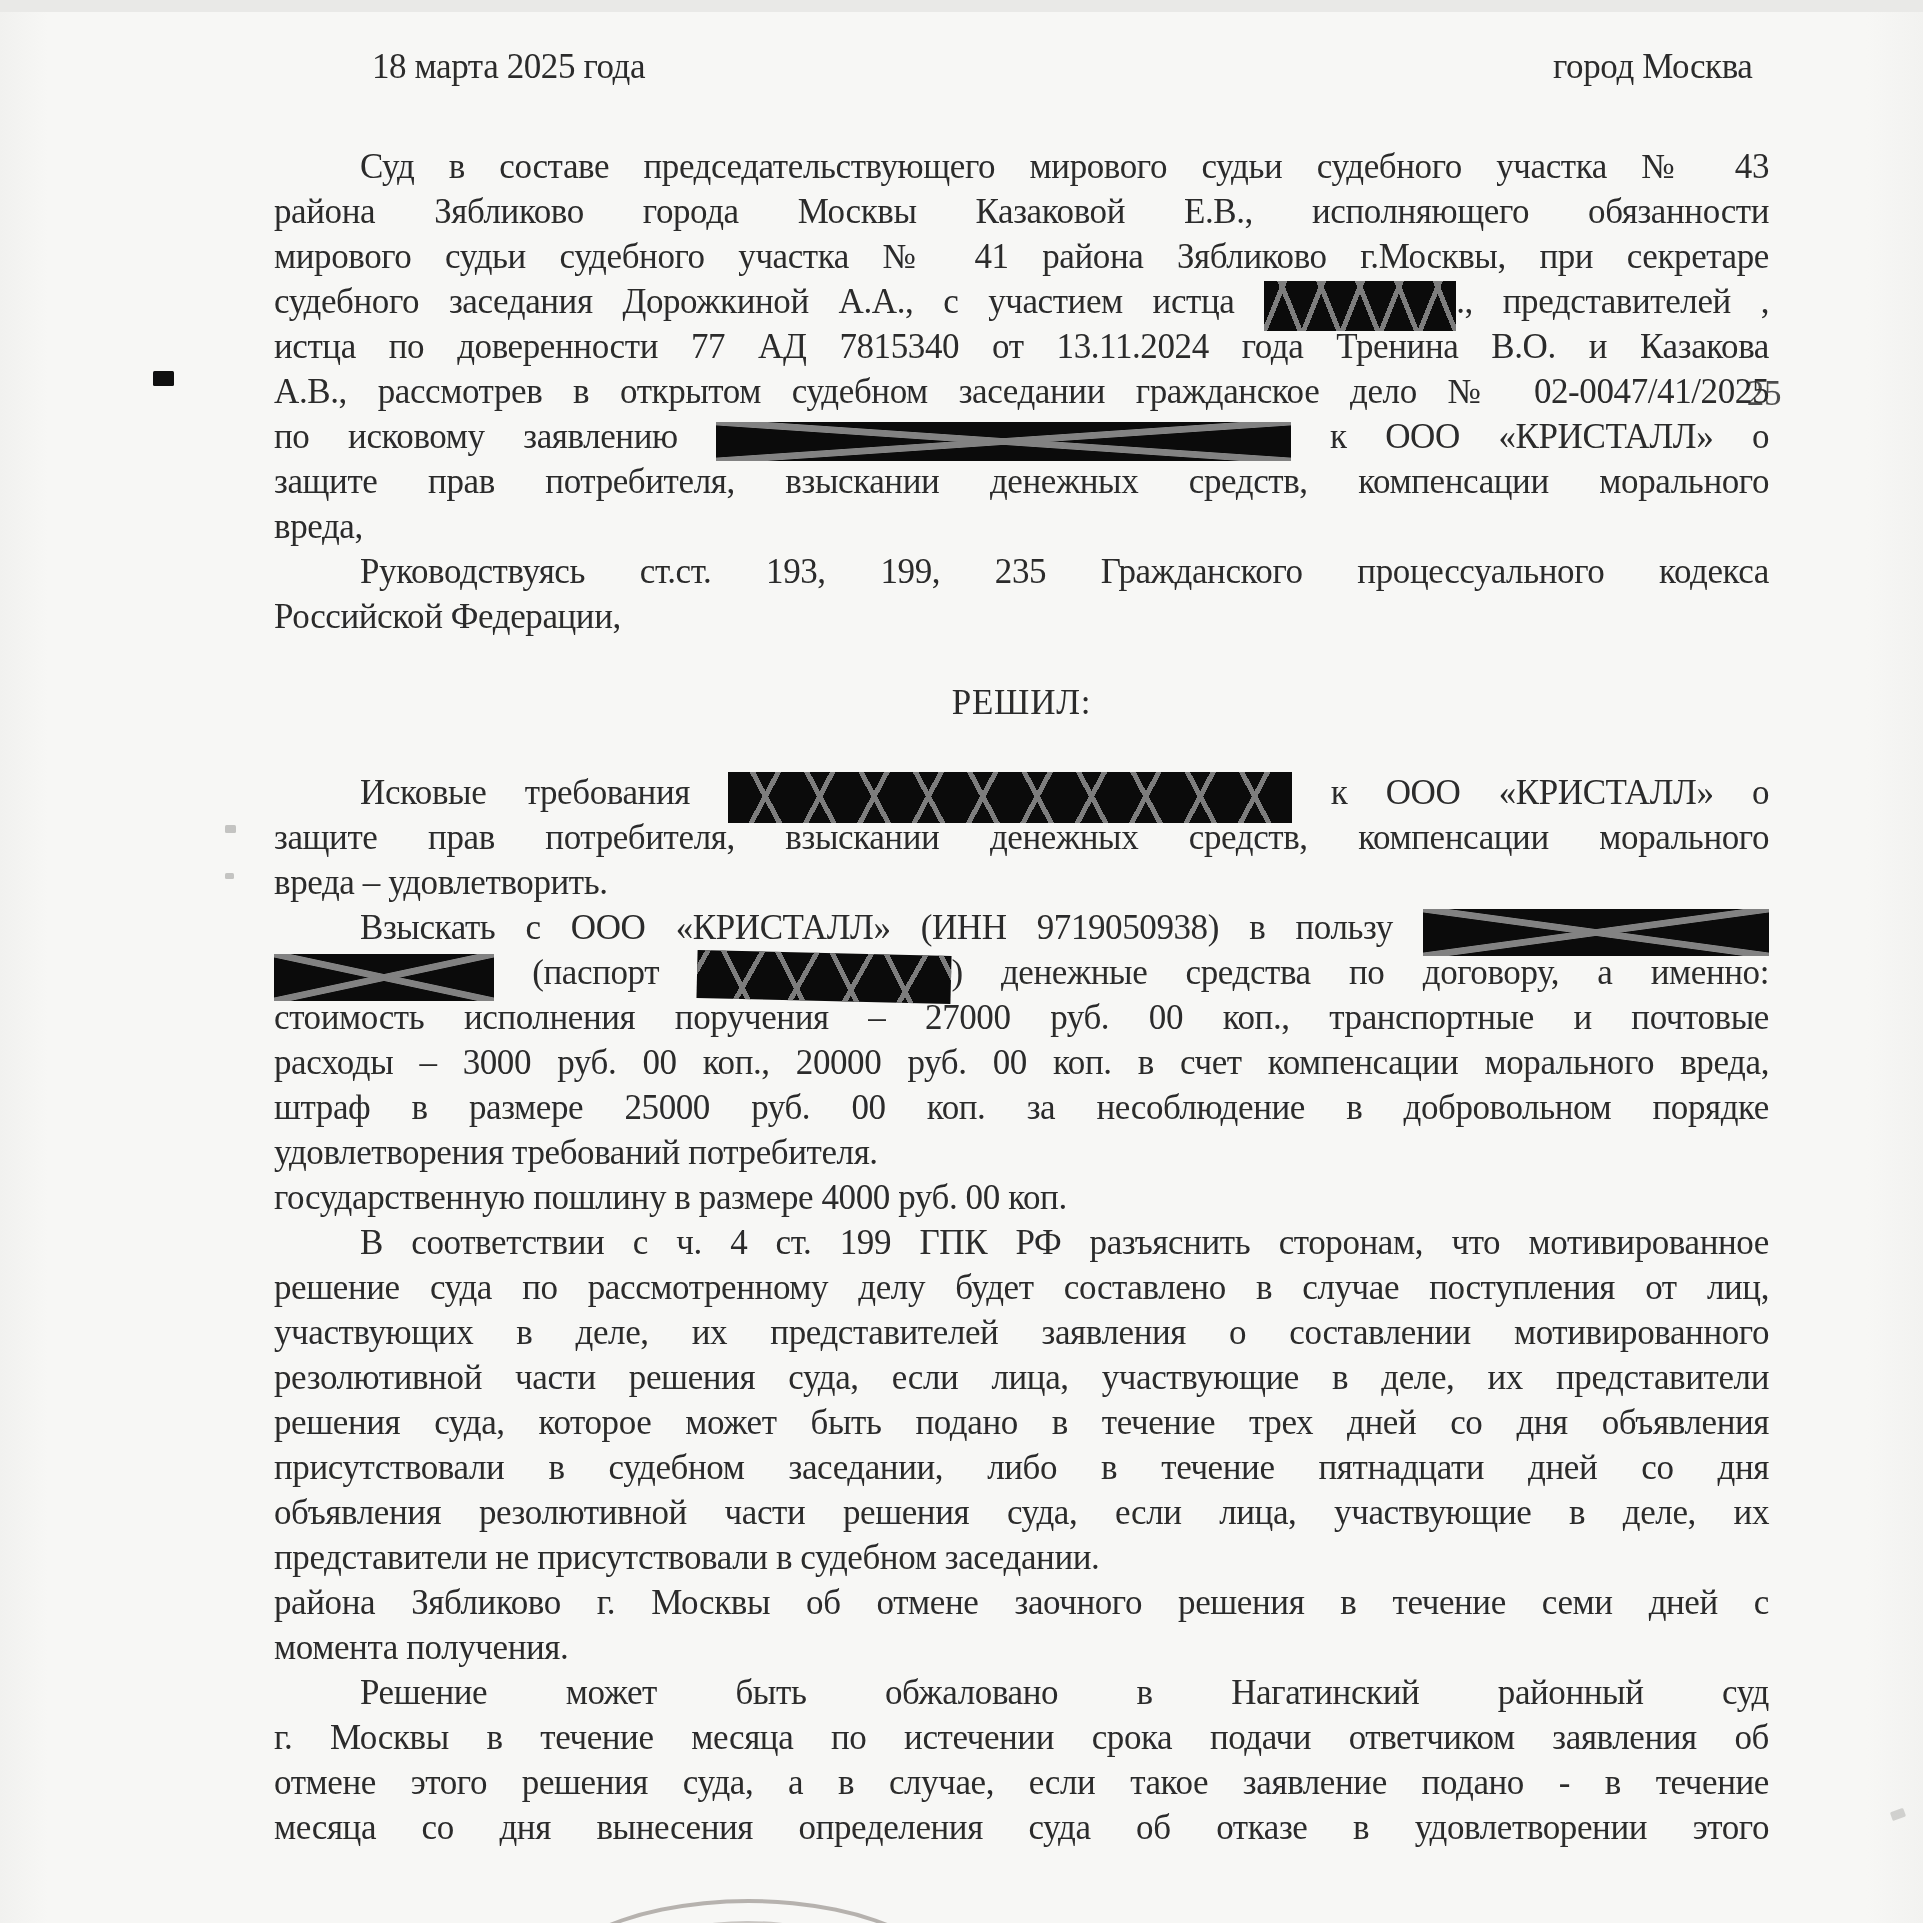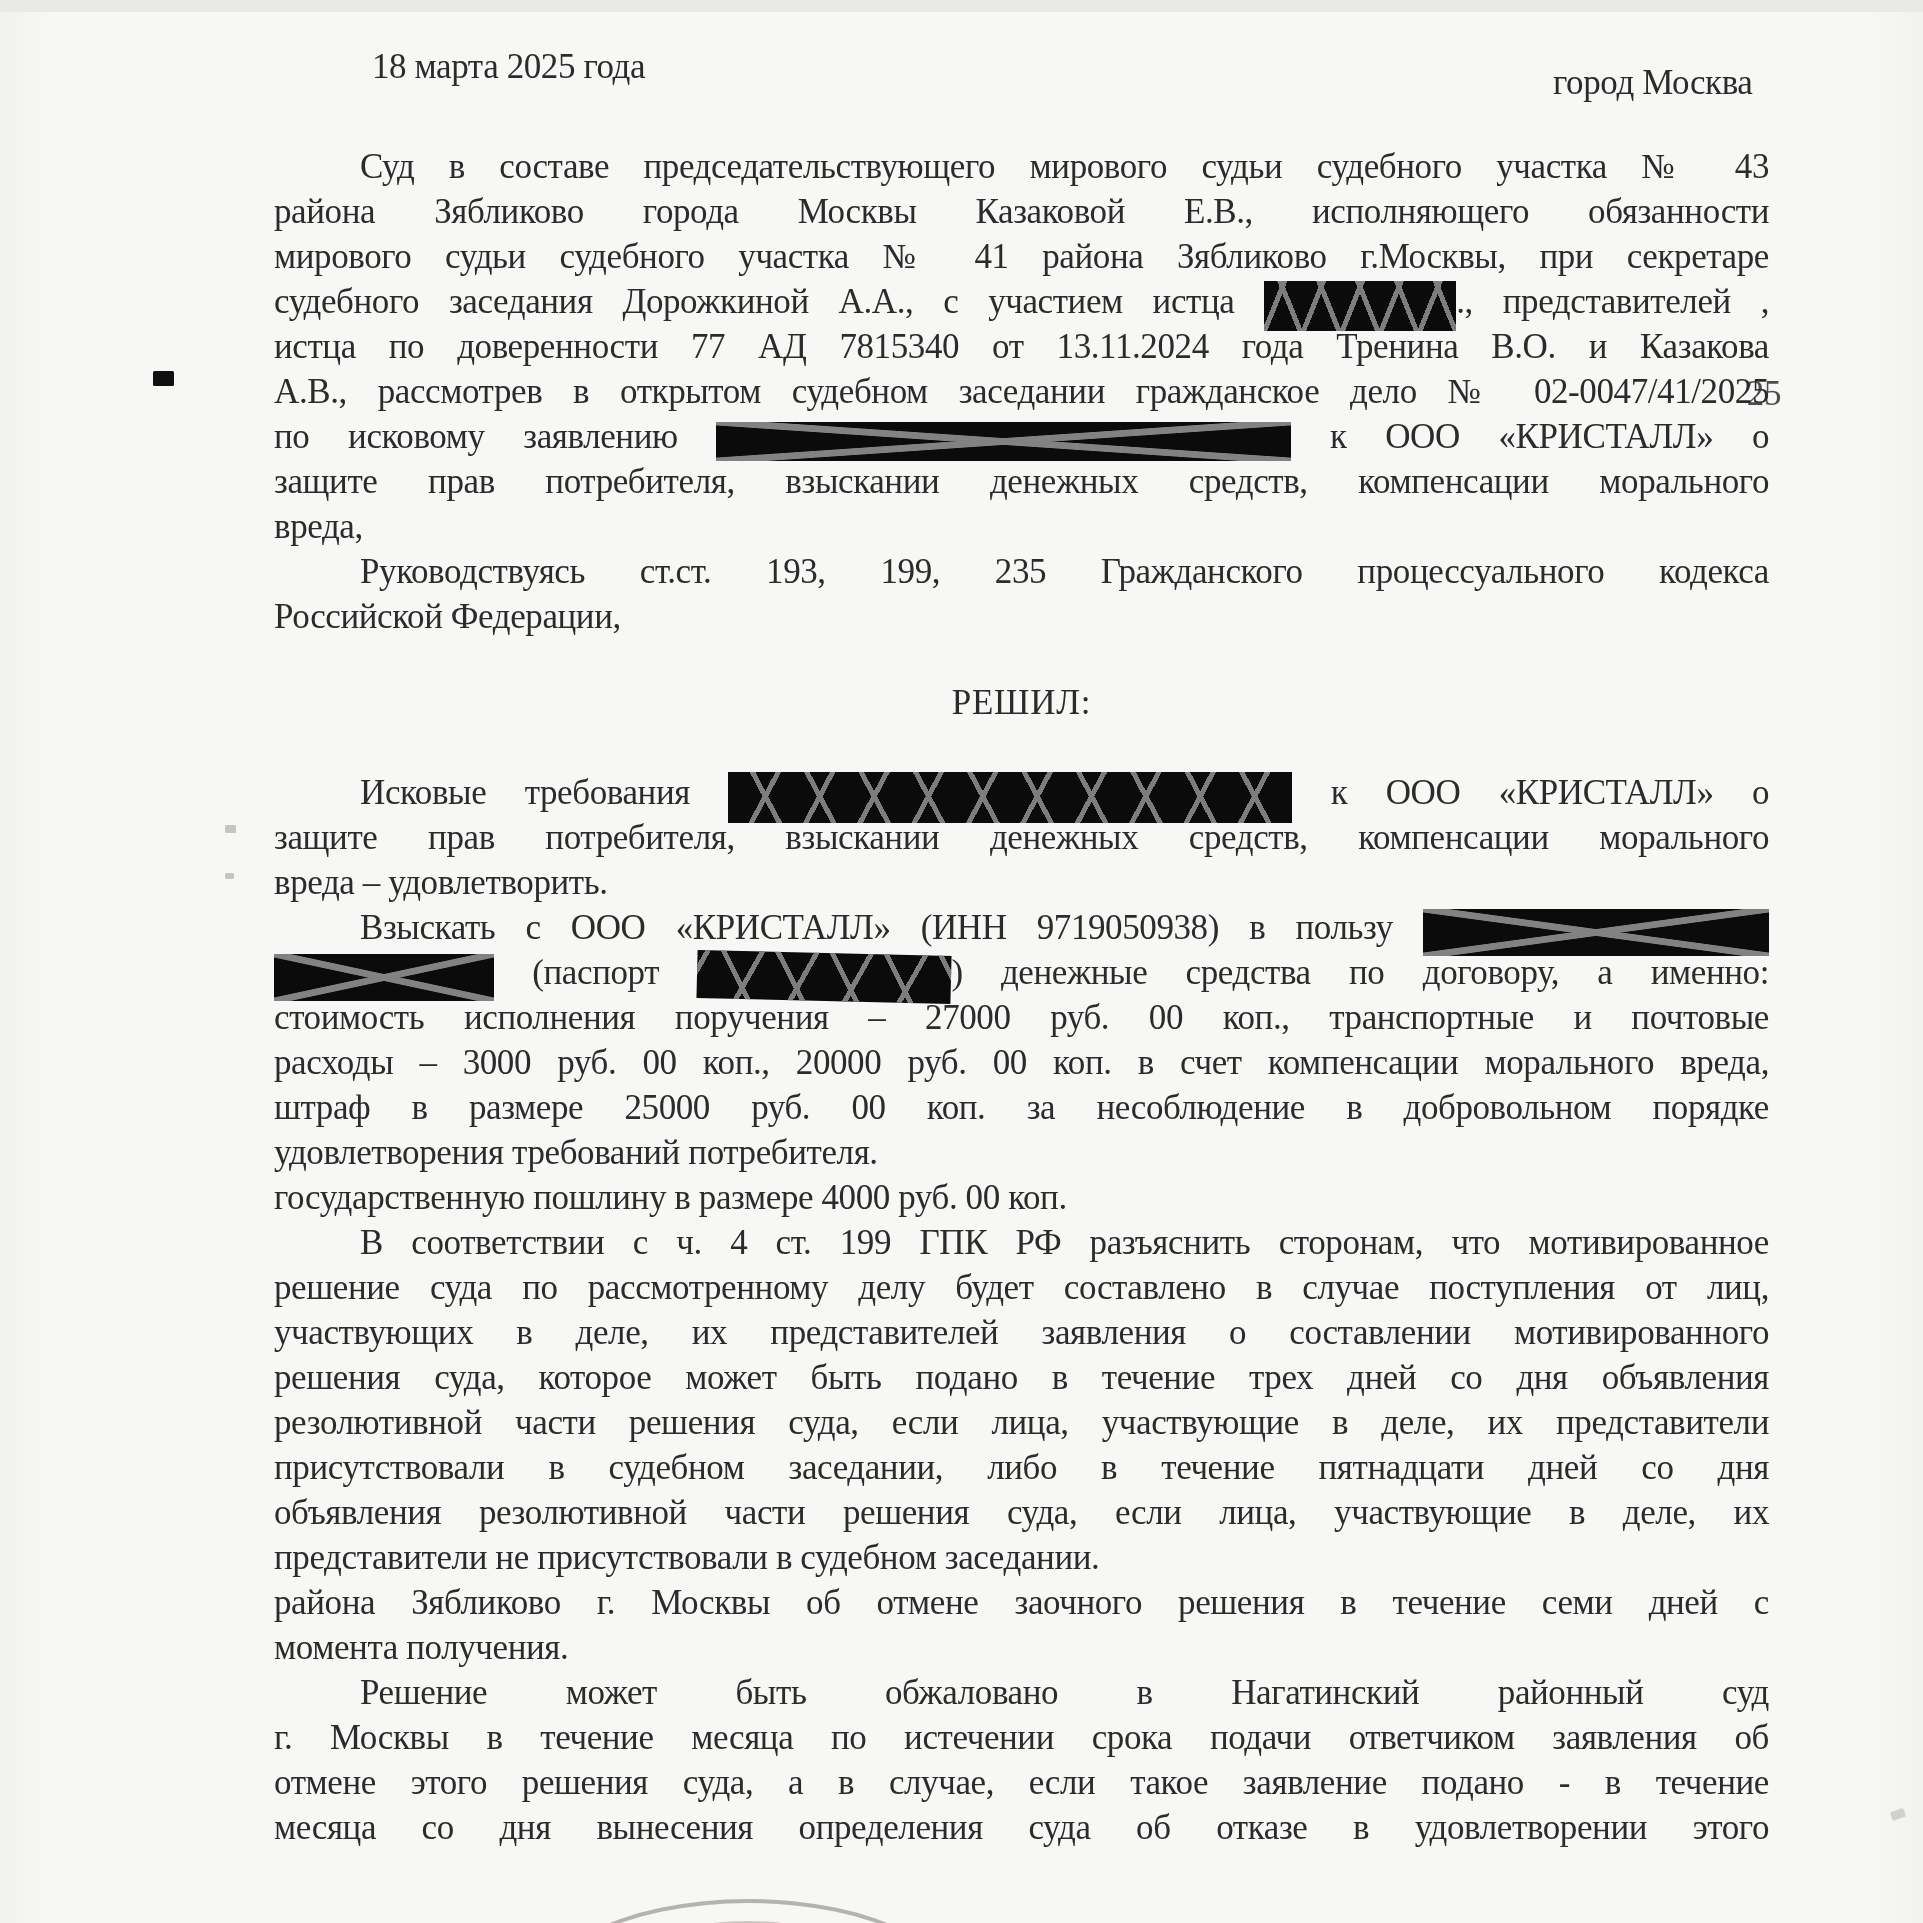--- a/index.html
+++ b/index.html
@@ -12,21 +12,21 @@
     font-family:"Liberation Serif","DejaVu Serif",serif;
     color:#2b2b2b;
     margin-top:12px;
   }
   .doc{
     position:absolute;left:274px;top:32px;width:1495px;
     font-size:35px;letter-spacing:-0.4px;line-height:45px;
   }
   .header-row{position:relative;height:45px;}
   .header-row .date{position:absolute;left:98px;top:0;white-space:nowrap;}
-  .header-row .city{position:absolute;right:16.5px;top:16px;white-space:nowrap;}
+  .header-row .city{position:absolute;right:16.5px;top:0;white-space:nowrap;}
   .paras .line{
     height:45px;line-height:45px;
     text-align:justify;text-align-last:justify;
     overflow:visible;
   }
   .paras .line.last{text-align-last:left;}
   .paras .line.indent{text-indent:86px;}
   .heading-line{
     margin-top:41px;height:45px;line-height:45px;
     text-align:center;letter-spacing:0.8px;
@@ -99,22 +99,22 @@
         <div class="line indent">Взыскать с ООО «КРИСТАЛЛ» (ИНН 9719050938) в пользу <span class="red bigx" style="width: 346px; height: 47px;"></span></div>
         <div class="line"><span class="red bigx" style="width: 220px; height: 47px;"></span> (паспорт <span class="red xhatch-lg tilt" style="width: 254px; height: 48px;"></span>) денежные средства по договору, а именно:</div>
         <div class="line">стоимость исполнения поручения – 27000 руб. 00 коп., транспортные и почтовые</div>
         <div class="line">расходы – 3000 руб. 00 коп., 20000 руб. 00 коп. в счет компенсации морального вреда,</div>
         <div class="line">штраф в размере 25000 руб. 00 коп. за несоблюдение в добровольном порядке</div>
         <div class="line last">удовлетворения требований потребителя.</div>
         <div class="line last">государственную пошлину в размере 4000 руб. 00 коп.</div>
         <div class="line indent">В соответствии с ч. 4 ст. 199 ГПК РФ разъяснить сторонам, что мотивированное</div>
         <div class="line">решение суда по рассмотренному делу будет составлено в случае поступления от лиц,</div>
         <div class="line">участвующих в деле, их представителей заявления о составлении мотивированного</div>
+        <div class="line">резолютивной части решения суда, если лица, участвующие в деле, их представители</div>
         <div class="line">решения суда, которое может быть подано в течение трех дней со дня объявления</div>
-        <div class="line">резолютивной части решения суда, если лица, участвующие в деле, их представители</div>
         <div class="line">присутствовали в судебном заседании, либо в течение пятнадцати дней со дня</div>
         <div class="line">объявления резолютивной части решения суда, если лица, участвующие в деле, их</div>
         <div class="line last">представители не присутствовали в судебном заседании.</div>
         <div class="line">района Зябликово г. Москвы об отмене заочного решения в течение семи дней с</div>
         <div class="line last">момента получения.</div>
         <div class="line indent">Решение может быть обжаловано в Нагатинский районный суд</div>
         <div class="line">г. Москвы в течение месяца по истечении срока подачи ответчиком заявления об</div>
         <div class="line">отмене этого решения суда, а в случае, если такое заявление подано - в течение</div>
         <div class="line">месяца со дня вынесения определения суда об отказе в удовлетворении этого</div>
       </div>

